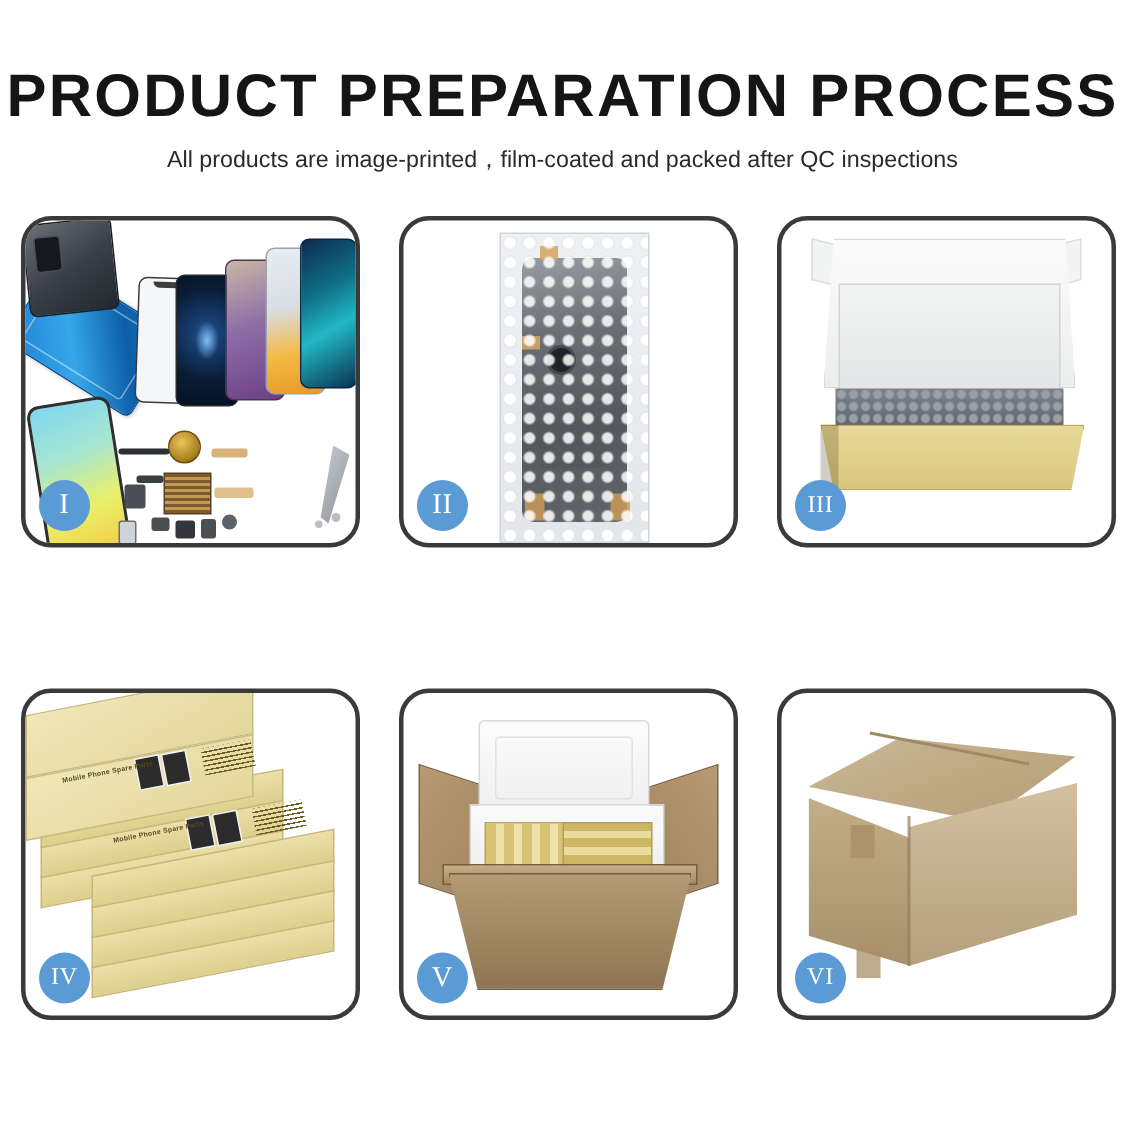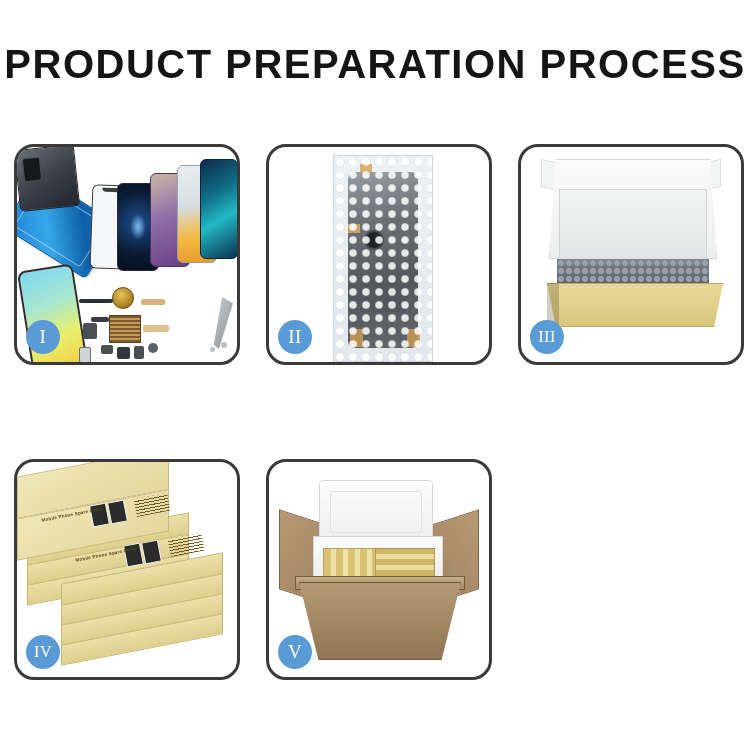--- a/index.html
+++ b/index.html
@@ -301,20 +301,21 @@
   .c6-tape2{position:absolute;left:50px;top:168px;width:16px;height:22px;background:#a98f68;opacity:.75;}
   .c6-edge{position:absolute;left:84px;top:82px;width:2px;height:100px;background:#8f7b5c;opacity:.7;}
 </style>
 </head>
 <body>
 
 <div class="page">
 
   <div class="header">
     <div class="title">PRODUCT PREPARATION PROCESS</div>
+    <div class="subtitle">All products are image-printed，film-coated and packed after QC inspections</div>
   </div>
 
   <div class="grid">
 
     <div class="panel p1">
       <div class="photo">
         <div class="ph scr-back"></div>
         <div class="ph scr-glass"></div>
         <div class="ph ph-b"></div>
         <div class="ph ph-c"></div>
@@ -401,15 +402,27 @@
         <div class="c5-lid"></div>
         <div class="c5-foam"></div>
         <div class="c5-items"></div>
         <div class="c5-items2"></div>
         <div class="c5-rim"></div>
         <div class="c5-body"></div>
       </div>
       <div class="badge">V</div>
     </div>
 
+    <div class="panel p6">
+      <div class="photo">
+        <div class="c6-top"></div>
+        <div class="c6-seam"></div>
+        <div class="c6-left"></div>
+        <div class="c6-right"></div>
+        <div class="c6-edge"></div>
+        <div class="c6-tape1"></div>
+        <div class="c6-tape2"></div>
+      </div>
+      <div class="badge small">VI</div>
+    </div>
 
   </div>
 </div>
 
 </body></html>

